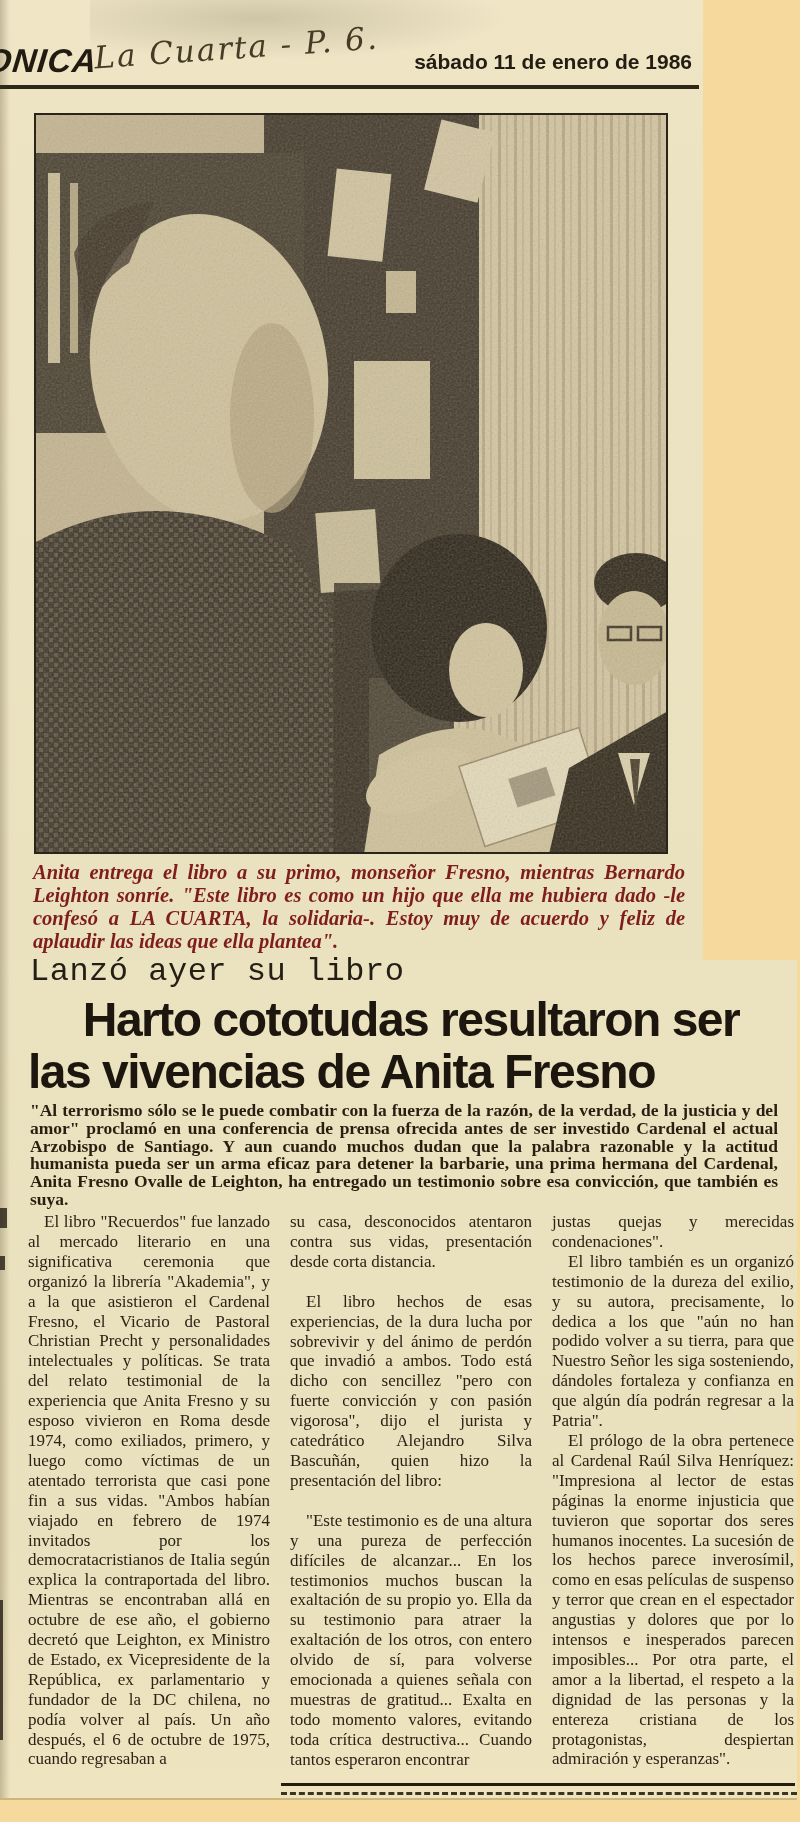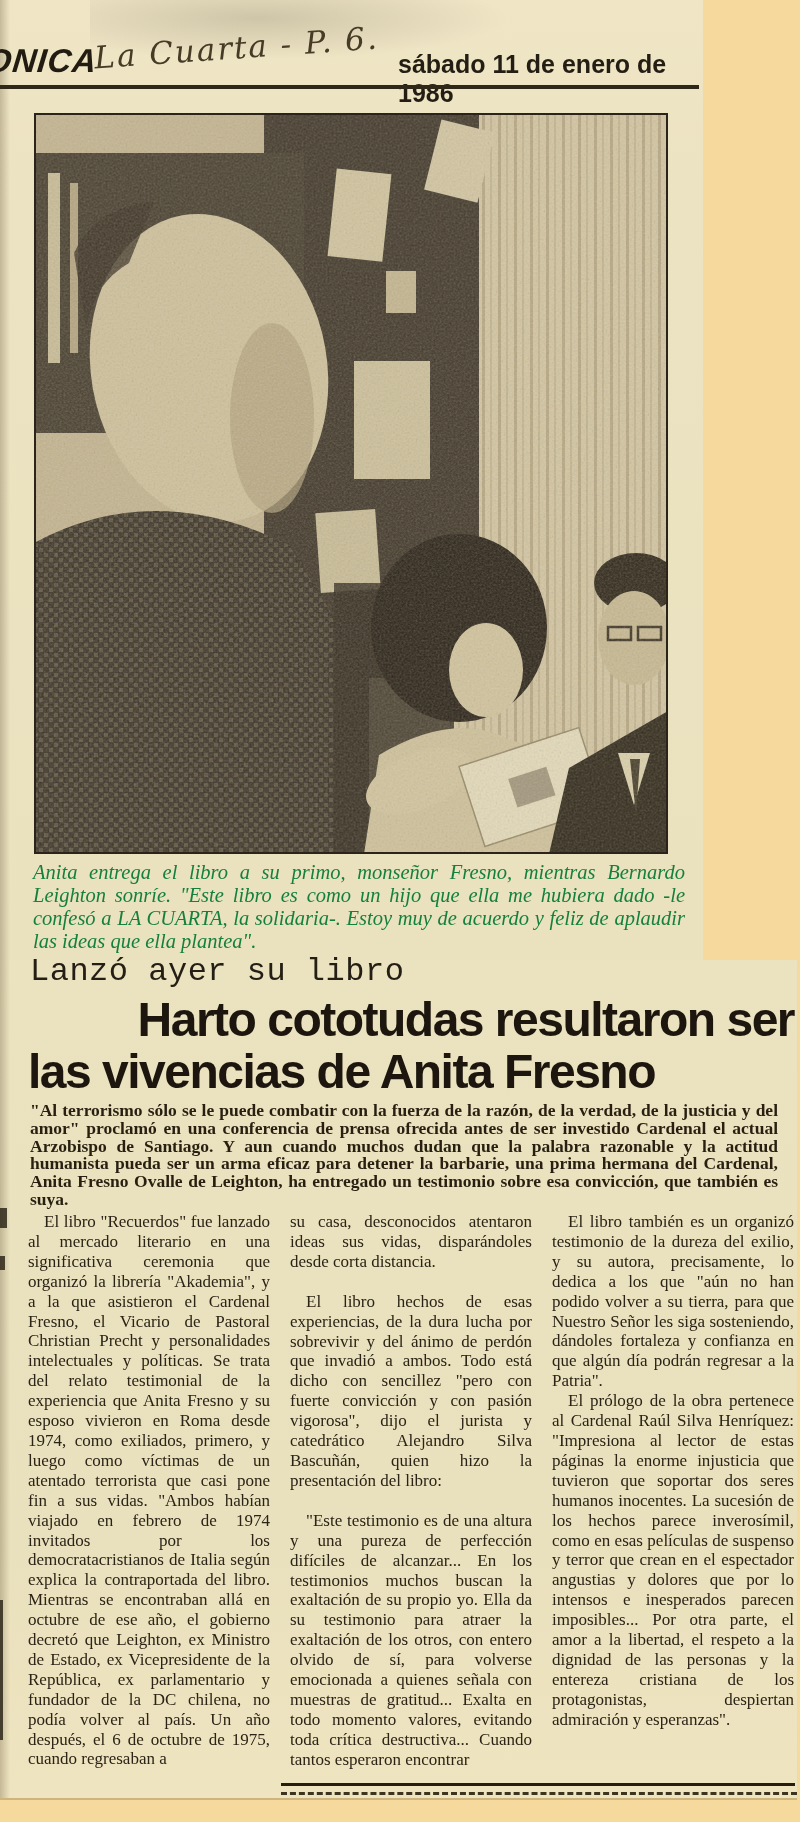--- a/index.html
+++ b/index.html
@@ -35,54 +35,54 @@
     font-family:"Liberation Sans",sans-serif;font-style:italic;font-weight:bold;
     font-size:33px;letter-spacing:1px;color:#211b11;transform:skewX(-6deg);
   }
   .handwritten{
     position:absolute;left:94px;top:30px;width:270px;
     font-family:"DejaVu Serif",serif;font-style:italic;
     font-size:31px;color:#453b26;transform:rotate(-4deg);letter-spacing:2px;
     white-space:nowrap;
   }
   .masthead-date{
-    position:absolute;left:398px;top:50px;width:294px;
+    position:absolute;left:398px;top:50px;width:294px;text-align:right;
     font-family:"Liberation Sans",sans-serif;font-weight:bold;
-    font-size:25px;color:#231d13;letter-spacing:0;
+    font-size:21px;color:#231d13;letter-spacing:0;
   }
   .masthead-rule{
     position:absolute;left:0;top:85px;width:699px;height:4px;background:#2f2818;
   }
 
   
   .photo-frame{
     position:absolute;left:34px;top:113px;width:634px;height:741px;
     background:#c9bb97;
   }
   .photo-frame svg{display:block;}
 
   
   .caption{
     position:absolute;left:33px;top:861px;width:652px;
-    font-weight:normal;font-style:italic;
-    font-size:20.5px;line-height:23px;text-align:justify;color:#15803d;
+    font-weight:bold;font-style:italic;
+    font-size:20.5px;line-height:23px;text-align:justify;color:#7f1d1d;
   }
 
   
   .kicker{
     position:absolute;left:30px;top:953px;
     font-family:Liberation Mono, monospace;font-size:32px;color:#241e14;
     letter-spacing:.5px;
   }
   .headline{
     position:absolute;left:28px;top:994px;width:766px;
     font-family:"Liberation Sans",sans-serif;font-weight:bold;color:#1c160e;
     font-size:48px;line-height:52px;letter-spacing:-1.5px;
   }
-  .headline .hl1{white-space:nowrap;text-align:right;}
+  .headline .hl1{white-space:nowrap;text-align:center;}
   .headline .hl2{white-space:nowrap;text-align:left;}
 
   
   .lede{
     position:absolute;left:30px;top:1102px;width:748px;
     font-weight:bold;font-size:17.5px;line-height:17.8px;
     text-align:justify;color:#281f11;
   }
 
   
@@ -198,24 +198,25 @@
   <div class="hl2">las vivencias de Anita Fresno</div>
 </div>
 
 <div class="lede">"Al terrorismo sólo se le puede combatir con la fuerza de la razón, de la verdad, de la justicia y del amor" proclamó en una conferencia de prensa ofrecida antes de ser investido Cardenal el actual Arzobispo de Santiago. Y aun cuando muchos dudan que la palabra razonable y la actitud humanista pueda ser un arma eficaz para detener la barbarie, una prima hermana del Cardenal, Anita Fresno Ovalle de Leighton, ha entregado un testimonio sobre esa convicción, que también es suya.</div>
 
 <div class="columns">
   <div class="col">
     <p class="indent">El libro "Recuerdos" fue lanzado al mercado literario en una significativa ceremonia que organizó la librería "Akademia", y a la que asistieron el Cardenal Fresno, el Vicario de Pastoral Christian Precht y personalidades intelectuales y políticas. Se trata del relato testimonial de la experiencia que Anita Fresno y su esposo vivieron en Roma desde 1974, como exiliados, primero, y luego como víctimas de un atentado terrorista que casi pone fin a sus vidas. "Ambos habían viajado en febrero de 1974 invitados por los democratacristianos de Italia según explica la contraportada del libro. Mientras se encontraban allá en octubre de ese año, el gobierno decretó que Leighton, ex Ministro de Estado, ex Vicepresidente de la República, ex parlamentario y fundador de la DC chilena, no podía volver al país. Un año después, el 6 de octubre de 1975, cuando regresaban a</p>
   </div>
   <div class="col">
-    <p>su casa, desconocidos atentaron ideas sus vidas, disparándoles desde corta distancia.</p>
+    <p>su casa, desconocidos atentaron contra sus vidas, presentación desde corta distancia.</p>
     <p class="indent gap">El libro hechos de esas experiencias, de la dura lucha por sobrevivir y del ánimo de perdón que invadió a ambos. Todo está dicho con sencillez "pero con fuerte convicción y con pasión vigorosa", dijo el jurista y catedrático Alejandro Silva Bascuñán, quien hizo la presentación del libro:</p>
     <p class="indent gap">"Este testimonio es de una altura y una pureza de perfección difíciles de alcanzar... En los testimonios muchos buscan la exaltación de su propio yo. Ella da su testimonio para atraer la exaltación de los otros, con entero olvido de sí, para volverse emocionada a quienes señala con muestras de gratitud... Exalta en todo momento valores, evitando toda crítica destructiva... Cuando tantos esperaron encontrar</p>
   </div>
   <div class="col">
+    <p>justas quejas y merecidas condenaciones".</p>
     <p class="indent">El libro también es un organizó testimonio de la dureza del exilio, y su autora, precisamente, lo dedica a los que "aún no han podido volver a su tierra, para que Nuestro Señor les siga sosteniendo, dándoles fortaleza y confianza en que algún día podrán regresar a la Patria".</p>
     <p class="indent">El prólogo de la obra pertenece al Cardenal Raúl Silva Henríquez: "Impresiona al lector de estas páginas la enorme injusticia que tuvieron que soportar dos seres humanos inocentes. La sucesión de los hechos parece inverosímil, como en esas películas de suspenso y terror que crean en el espectador angustias y dolores que por lo intensos e inesperados parecen imposibles... Por otra parte, el amor a la libertad, el respeto a la dignidad de las personas y la entereza cristiana de los protagonistas, despiertan admiración y esperanzas".</p>
   </div>
 </div>
 
 <div class="rule-solid"></div>
 <div class="rule-dashed"></div>
 
 </body></html>

